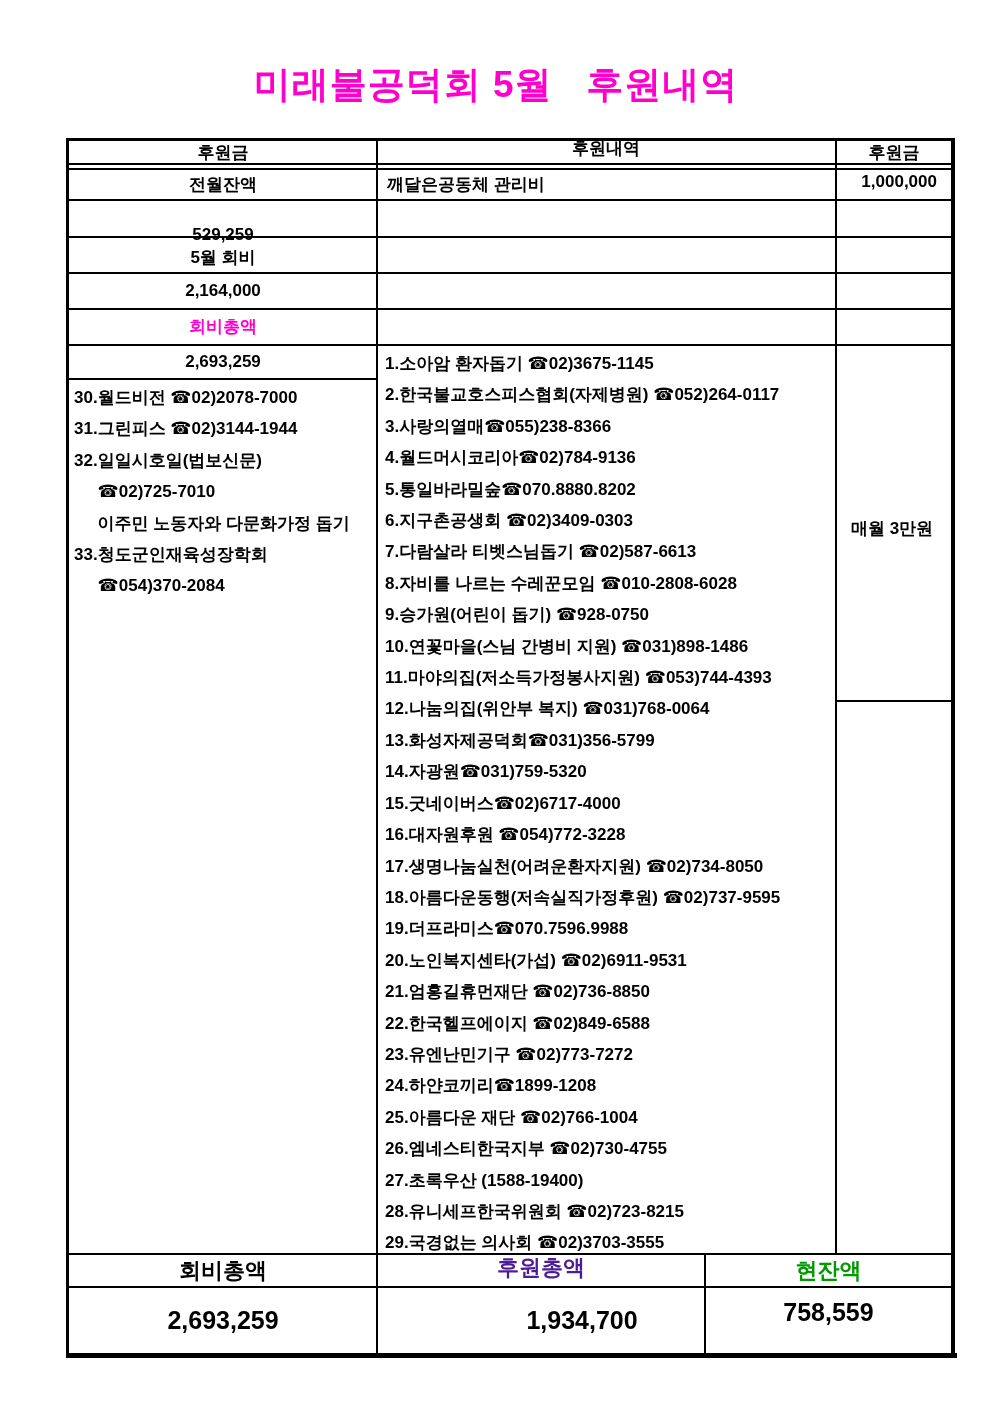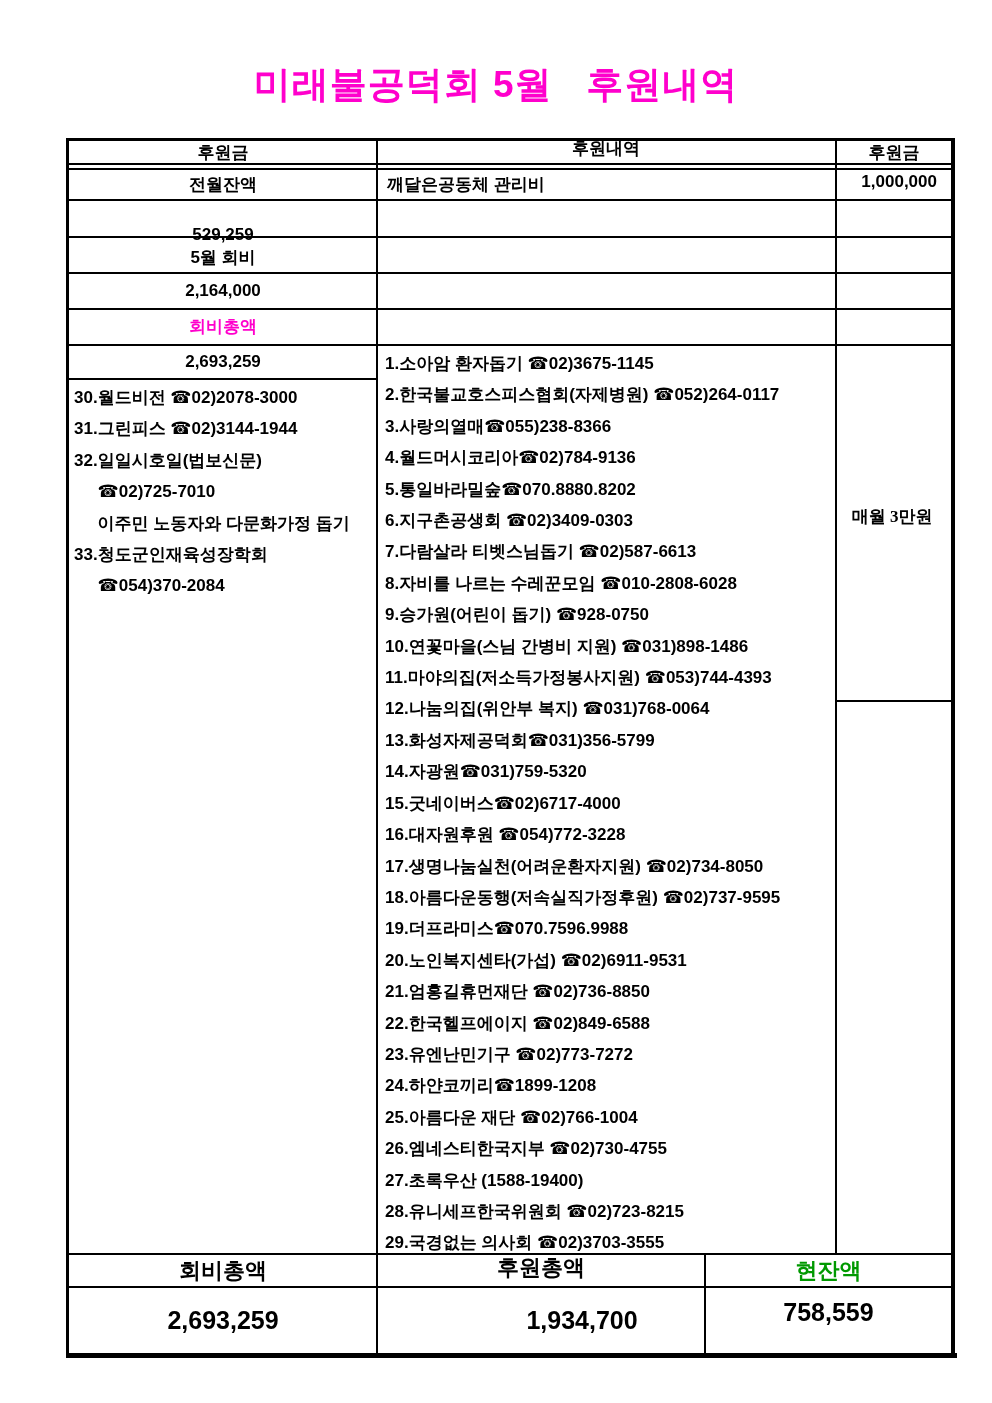--- a/index.html
+++ b/index.html
@@ -72,27 +72,27 @@
   <div class="cell c-center" style="left:71px;top:170px;width:304px;height:29px;">전월잔액</div>
   <div class="cell c-left" style="left:387px;top:170px;width:440px;height:29px;">깨달은공동체 관리비</div>
   <div class="cell c-right" style="left:830px;top:170px;width:107px;height:22px;">1,000,000</div>
 
   <div class="cell c-center" style="left:71px;top:201px;width:304px;height:34px;margin-top:16px;">529,259</div>
   <div class="cell c-center" style="left:71px;top:238px;width:304px;height:39px;">5월 회비</div>
   <div class="cell c-center" style="left:71px;top:274px;width:304px;height:33px;">2,164,000</div>
   <div class="cell c-center" style="left:71px;top:310px;width:304px;height:33px;color:#ff00cc;">회비총액</div>
   <div class="cell c-center" style="left:71px;top:346px;width:304px;height:31px;">2,693,259</div>
 
-  <div class="list" style="left:74px;top:382px;width:300px;"><div class="list-line">30.월드비전 ☎02)2078-3000</div><div class="list-line">31.그린피스 ☎02)3144-1944</div><div class="list-line">32.일일시호일(법보신문)</div><div class="list-line">     ☎02)725-7010</div><div class="list-line">     이주민 노동자와 다문화가정 돕기</div><div class="list-line">33.청도군인재육성장학회</div><div class="list-line">     ☎054)370-2084</div></div>
+  <div class="list" style="left:74px;top:382px;width:300px;"><div class="list-line">30.월드비전 ☎02)2078-7000</div><div class="list-line">31.그린피스 ☎02)3144-1944</div><div class="list-line">32.일일시호일(법보신문)</div><div class="list-line">     ☎02)725-7010</div><div class="list-line">     이주민 노동자와 다문화가정 돕기</div><div class="list-line">33.청도군인재육성장학회</div><div class="list-line">     ☎054)370-2084</div></div>
 
   <div class="list" style="left:385px;top:348px;width:446px;"><div class="list-line">1.소아암 환자돕기 ☎02)3675-1145</div><div class="list-line">2.한국불교호스피스협회(자제병원) ☎052)264-0117</div><div class="list-line">3.사랑의열매☎055)238-8366</div><div class="list-line">4.월드머시코리아☎02)784-9136</div><div class="list-line">5.통일바라밀숲☎070.8880.8202</div><div class="list-line">6.지구촌공생회 ☎02)3409-0303</div><div class="list-line">7.다람살라 티벳스님돕기 ☎02)587-6613</div><div class="list-line">8.자비를 나르는 수레꾼모임 ☎010-2808-6028</div><div class="list-line">9.승가원(어린이 돕기) ☎928-0750</div><div class="list-line">10.연꽃마을(스님 간병비 지원) ☎031)898-1486</div><div class="list-line">11.마야의집(저소득가정봉사지원) ☎053)744-4393</div><div class="list-line">12.나눔의집(위안부 복지) ☎031)768-0064</div><div class="list-line">13.화성자제공덕회☎031)356-5799</div><div class="list-line">14.자광원☎031)759-5320</div><div class="list-line">15.굿네이버스☎02)6717-4000</div><div class="list-line">16.대자원후원 ☎054)772-3228</div><div class="list-line">17.생명나눔실천(어려운환자지원) ☎02)734-8050</div><div class="list-line">18.아름다운동행(저속실직가정후원) ☎02)737-9595</div><div class="list-line">19.더프라미스☎070.7596.9988</div><div class="list-line">20.노인복지센타(가섭) ☎02)6911-9531</div><div class="list-line">21.엄홍길휴먼재단 ☎02)736-8850</div><div class="list-line">22.한국헬프에이지 ☎02)849-6588</div><div class="list-line">23.유엔난민기구 ☎02)773-7272</div><div class="list-line">24.하얀코끼리☎1899-1208</div><div class="list-line">25.아름다운 재단 ☎02)766-1004</div><div class="list-line">26.엠네스티한국지부 ☎02)730-4755</div><div class="list-line">27.초록우산 (1588-19400)</div><div class="list-line">28.유니세프한국위원회 ☎02)723-8215</div><div class="list-line">29.국경없는 의사회 ☎02)3703-3555</div></div>
 
-  <div class="cell c-center" style="left:838px;top:340px;width:108px;height:352px;font-family:Liberation Serif, serif;">매월 3만원</div>
+  <div class="cell c-center" style="left:838px;top:352px;width:108px;height:352px;">매월 3만원</div>
 
   <div class="sum-label" style="left:71px;top:1256px;width:304px;height:29px;color:#000;">회비총액</div>
-  <div class="sum-label" style="left:379px;top:1256px;width:324px;height:23px;color:#000000;">후원총액</div>
+  <div class="sum-label" style="left:379px;top:1256px;width:324px;height:23px;color:#4c1d95;">후원총액</div>
   <div class="sum-label" style="left:707px;top:1256px;width:243px;height:29px;color:#009900;">현잔액</div>
 
   <div class="sum-value" style="left:71px;top:1289px;width:304px;height:63px;">2,693,259</div>
   <div class="sum-value" style="left:379px;top:1289px;width:324px;height:63px;margin-left:41px;">1,934,700</div>
   <div class="sum-value" style="left:707px;top:1289px;width:243px;height:47px;">758,559</div>
 
 </div>
 
 </body></html>

